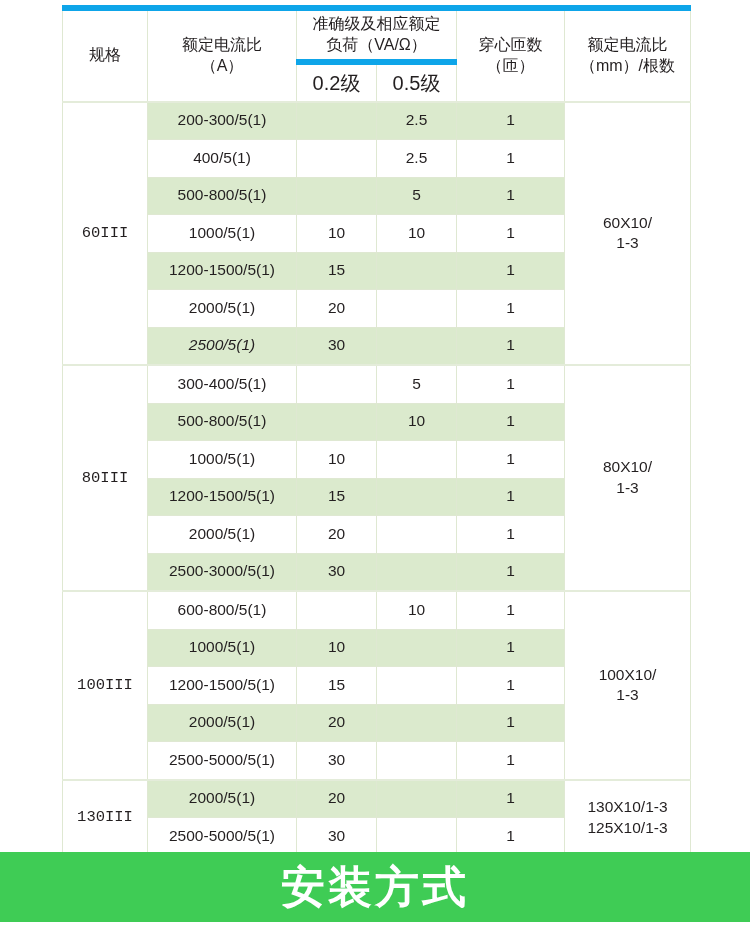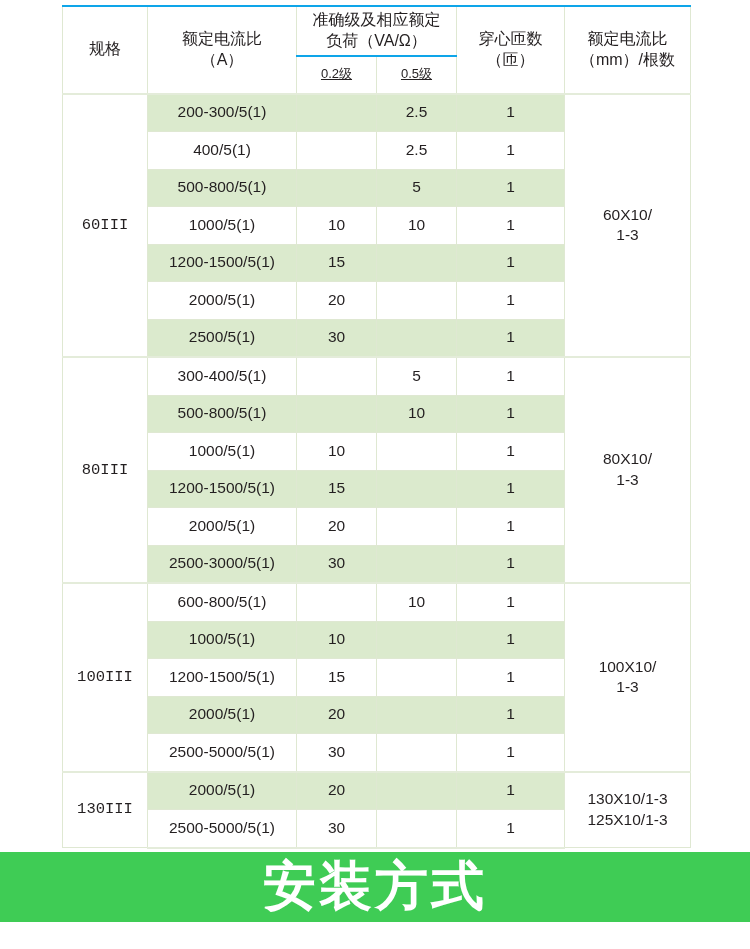--- a/index.html
+++ b/index.html
@@ -46,52 +46,52 @@
     padding: 0;
     color: #231f20;
     background: #ffffff;
   }
   table.spec thead th {
     font-size: 16px;
     line-height: 1.3;
     padding: 3px 2px;
   }
   table.spec thead th.tall { height: 71px; }
-  table.spec thead th.subhead { height: 30px; font-size: 13px; text-decoration: underline; }
+  table.spec thead th.subhead { height: 30px; font-size: 20px; }
   table.spec thead th.grphead { height: 41px; }
 
   table.spec tbody td { height: 36.5px; }
 
   
   td.g, th.g { background: #dbeacd !important; }
 
   
   tr.group-start > td { border-top: 2px solid #e4ecda; }
-  table.spec thead th { border-top: 2px solid #0ea5e9; }
+  table.spec thead th { border-top: 6px solid #0ea5e9; }
   tr.last-row > td { border-bottom: 2px solid #e4ecda; }
 
   td.spec-cell { font-size: 16px; font-family: Liberation Mono, monospace; }
   td.busbar-cell { font-size: 16px; line-height: 1.9; }
   td.busbar-cell .bb-line { display: block; }
 
   
   .banner {
     position: absolute;
     left: 0;
     top: 852px;
     width: 750px;
     height: 70px;
     background: #3fcc55;
     display: flex;
     align-items: center;
     justify-content: center;
   }
   .banner-text {
     color: #ffffff;
-    font-size: 53px;
+    font-size: 44px;
     font-weight: bold;
     letter-spacing: 3px;
     font-family: "DejaVu Sans", "Liberation Sans", sans-serif;
   }
 </style>
 </head>
 <body>
 
 <div class="table-wrap">
   <table class="spec">
@@ -164,21 +164,21 @@
           <td class="g" style="background: rgb(219, 234, 205);"></td>
           <td class="g" style="background: rgb(219, 234, 205);">1</td>
         </tr>
         <tr class="">
           <td class="">2000/5(1)</td>
           <td class="">20</td>
           <td class=""></td>
           <td class="">1</td>
         </tr>
         <tr class="">
-          <td class="g" style="background: rgb(219, 234, 205);">2500/5(1)</td>
+          <td class="g" style="background: rgb(219, 234, 205); font-style: italic;">2500/5(1)</td>
           <td class="g" style="background: rgb(219, 234, 205);">30</td>
           <td class="g" style="background: rgb(219, 234, 205);"></td>
           <td class="g" style="background: rgb(219, 234, 205);">1</td>
         </tr>
         <tr class="group-start">
           <td class="spec-cell" rowspan="6">80III</td>
           <td class="">300-400/5(1)</td>
           <td class=""></td>
           <td class="">5</td>
           <td class="">1</td>

